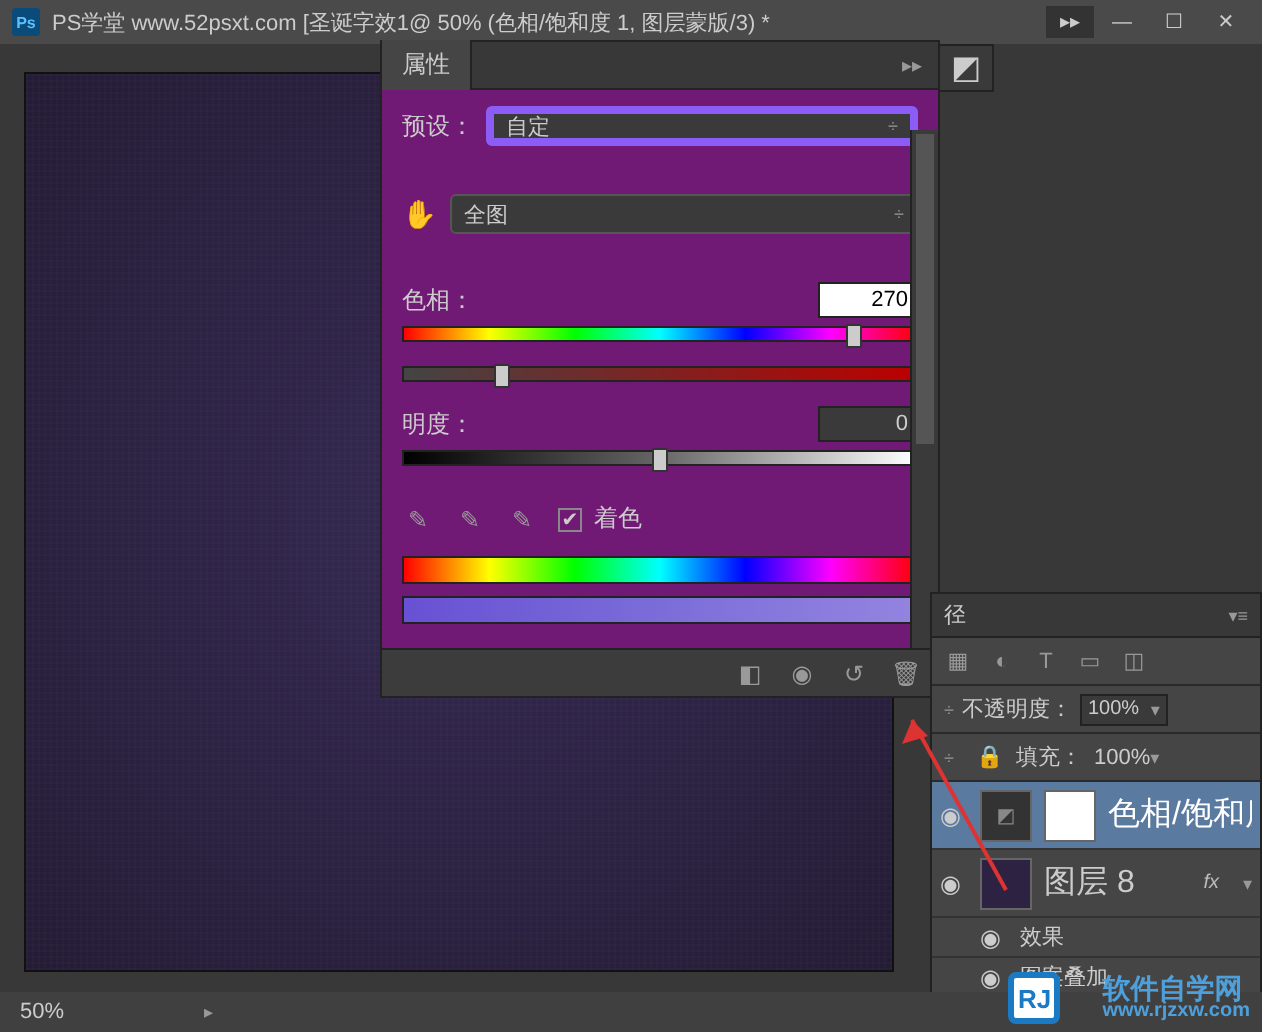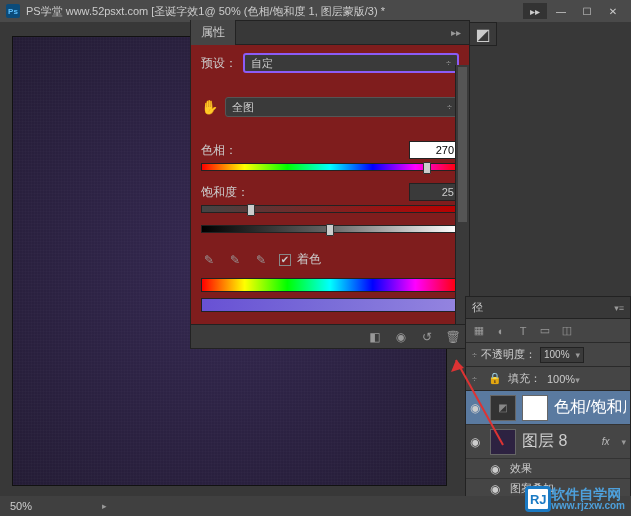--- a/index.html
+++ b/index.html
@@ -12,32 +12,32 @@
   .titlebar .win-btn.collapse { background: #333; }
   
   .workspace { position: absolute; top: 22px; left: 0; right: 0; bottom: 20px; background: #383838; }
   .canvas { position: absolute; top: 14px; left: 12px; width: 435px; height: 450px; background: #2d2241; border: 1px solid #111; box-shadow: inset 0 0 40px rgba(0,0,0,0.5); }
   .canvas-texture { width:100%; height:100%; background: repeating-linear-gradient(0deg, rgba(255,255,255,0.015) 0 1px, transparent 1px 3px), repeating-linear-gradient(90deg, rgba(255,255,255,0.015) 0 1px, transparent 1px 3px), radial-gradient(ellipse at center, #352952 0%, #241c35 100%); }
   
   .statusbar { position: absolute; bottom: 0; left: 0; right: 0; height: 20px; background: #404040; display: flex; align-items: center; color: #ccc; font-size: 11px; padding-left: 10px; gap: 30px; }
   .statusbar .divider { width: 10px; }
   
   
-  .properties-panel { position: absolute; top: 20px; left: 190px; width: 280px; background: #7f1d1d; border: 1px solid #222; color: #ccc; font-size: 12px; }
+  .properties-panel { position: absolute; top: 20px; left: 190px; width: 280px; background: #701a75; border: 1px solid #222; color: #ccc; font-size: 12px; }
   .panel-tabrow { height: 24px; display: flex; align-items: center; background: #383838; border-bottom: 1px solid #222; }
   .panel-tab { padding: 4px 10px; background: #454545; border-right: 1px solid #222; font-size: 12px; }
   .panel-tab-flyout { margin-left: auto; padding: 0 8px; color: #999; font-size: 10px; }
   .panel-header { height: 30px; display: flex; align-items: center; padding: 0 8px; gap: 8px; }
   .header-icon { width: 18px; height: 14px; background: #333; border: 1px solid #666; display: inline-block; }
   .header-icon.mask { background: #333; border-radius: 2px; position: relative; }
   .panel-body { padding: 8px 10px 6px 10px; }
   
   .row { display: flex; align-items: center; margin-bottom: 24px; gap: 6px; }
   .row label { color: #ccc; }
-  .preset-select { flex: 1; height: 20px; background: #3a3a3a; border: 2px solid #8b5cf6; color: #ccc; padding: 0 6px; font-size: 11px; display: flex; align-items: center; justify-content: space-between; border-radius: 3px; }
+  .preset-select { flex: 1; height: 20px; background: #3a3a3a; border: 4px solid #8b5cf6; color: #ccc; padding: 0 6px; font-size: 11px; display: flex; align-items: center; justify-content: space-between; border-radius: 3px; }
   .hand-icon { width: 18px; height: 18px; display: inline-flex; align-items: center; justify-content: center; font-size: 14px; }
   .channel-select { flex: 1; height: 20px; background: #3a3a3a; border: 1px solid #555; color: #ccc; padding: 0 6px; font-size: 11px; display: flex; align-items: center; justify-content: space-between; border-radius: 3px; }
   
   .slider-group { margin-bottom: 12px; }
   .slider-label-row { display: flex; justify-content: space-between; align-items: center; margin-bottom: 4px; }
   .slider-value { width: 50px; height: 18px; background: #3a3a3a; border: 1px solid #222; color: #ccc; text-align: center; padding: 0 4px; font-size: 11px; display: flex; align-items: center; justify-content: flex-end; }
   .slider-value.white { background: #fff; color: #000; }
   .slider-track { height: 8px; border: 1px solid #222; position: relative; margin-top: 2px; }
   .hue-track { background: linear-gradient(90deg, #f00, #ff0, #0f0, #0ff, #00f, #f0f, #f00); }
   .sat-track { background: linear-gradient(90deg, #444, #b00); }
@@ -80,21 +80,21 @@
   .tr-icon { width: 28px; height: 24px; background: #3a3a3a; border: 1px solid #222; display: flex; align-items: center; justify-content: center; color: #ccc; }
   
   
   .prop-scroll { position: absolute; top: 44px; right: 0; width: 14px; bottom: 24px; background: #3a3a3a; border-left: 1px solid #222; }
   .prop-scroll::before { content:""; position:absolute; top:2px; left:2px; right:2px; height:60%; background:#555; }
   
   
   .red-arrow { position: absolute; top: 350px; left: 448px; width: 60px; height: 100px; pointer-events: none; }
   
   
-  .watermark { position: absolute; bottom: 4px; right: 6px; display: flex; align-items: center; gap: 0; color: #4da0dc; font-size: 14px; font-weight: bold; justify-content: space-between; }
+  .watermark { position: absolute; bottom: 4px; right: 6px; display: flex; align-items: center; gap: 21px; color: #4da0dc; font-size: 14px; font-weight: bold; justify-content: space-between; }
   .wm-logo { width: 26px; height: 26px; background: #fff; border: 3px solid #1a7ac4; border-radius: 4px; display: flex; align-items: center; justify-content: center; color: #1a7ac4; font-size: 13px; font-weight: bold; }
   .wm-text { display:flex; flex-direction:column; line-height:1; }
   .wm-url { font-size: 10px; color: #4da0dc; }
   
   .chev { font-size: 9px; color: #999; }
 </style>
 </head>
 <body>
 
 <div class="titlebar">
@@ -143,30 +143,30 @@
       <div class="slider-label-row">
         <span>色相：</span>
         <div class="slider-value white">270</div>
       </div>
       <div class="slider-track hue-track">
         <div class="slider-thumb" style="left:88%"></div>
       </div>
     </div>
 
     <div class="slider-group">
-      <div class="slider-label-row">
-        <span>饱和度：</span>
-        <div class="slider-value">25</div>
-      </div>
       <div class="slider-track sat-track">
         <div class="slider-thumb" style="left:19%"></div>
       </div>
     </div>
 
     <div class="slider-group">
+      <div class="slider-label-row">
+        <span>明度：</span>
+        <div class="slider-value">0</div>
+      </div>
       <div class="slider-track light-track">
         <div class="slider-thumb" style="left:50%"></div>
       </div>
     </div>
 
     <div class="eyedrop-row">
       <span class="eyedrop">✎</span>
       <span class="eyedrop">✎</span>
       <span class="eyedrop">✎</span>
       <div class="colorize-check">

